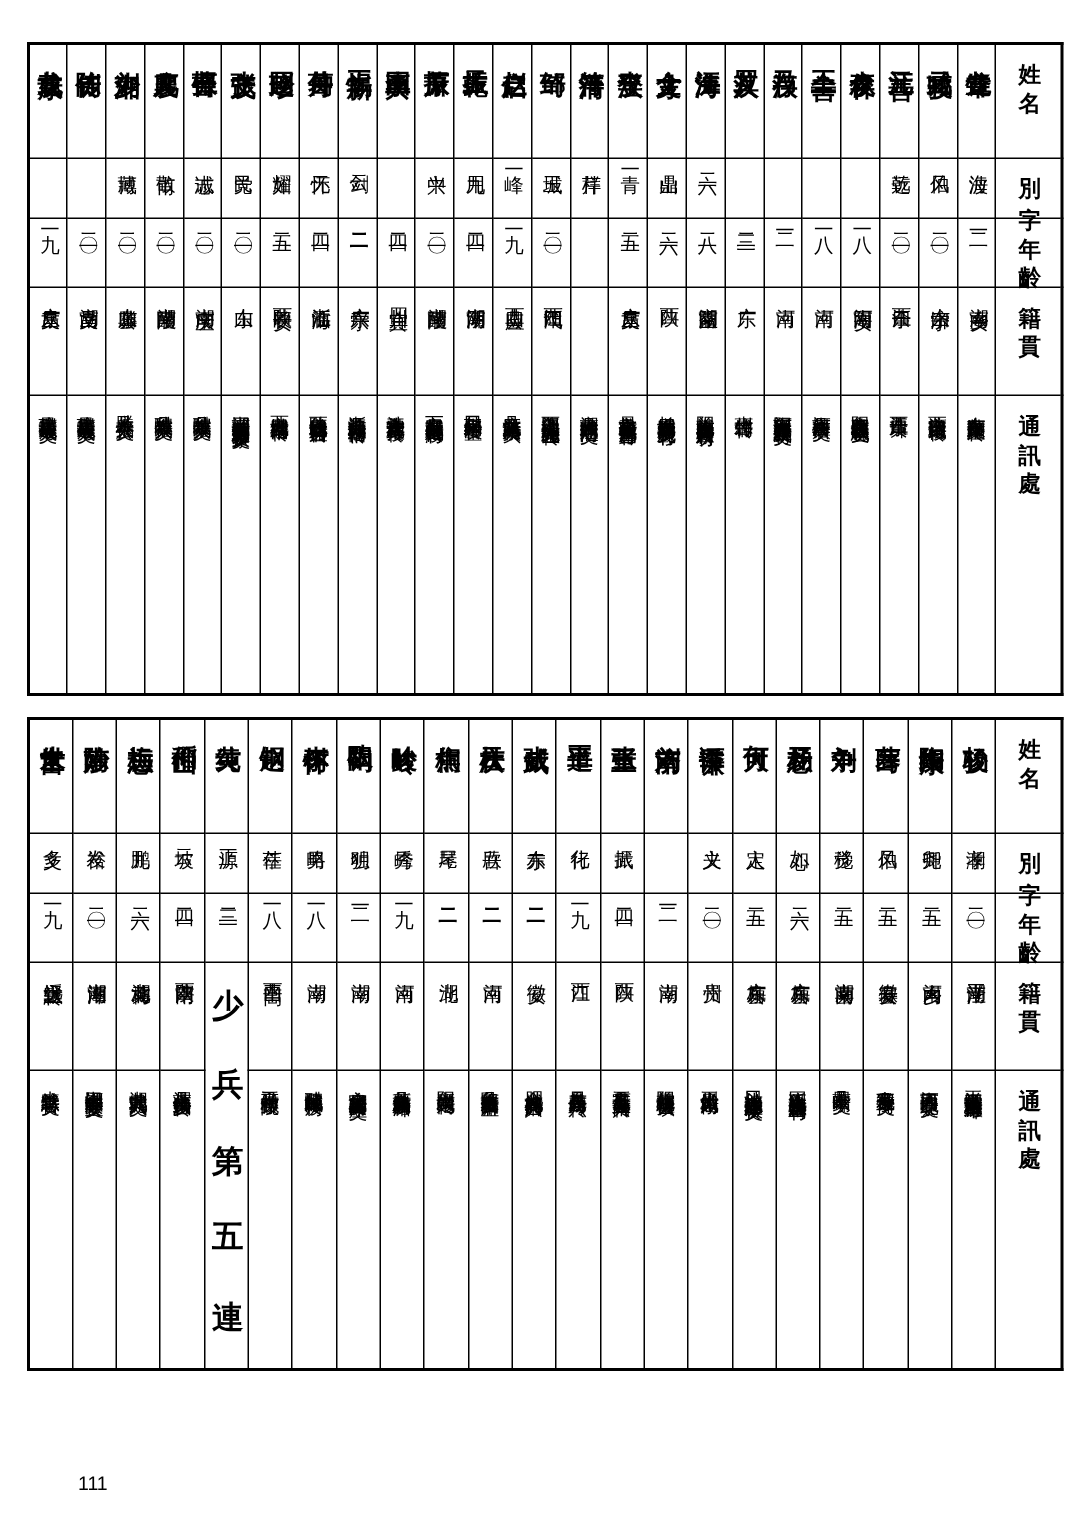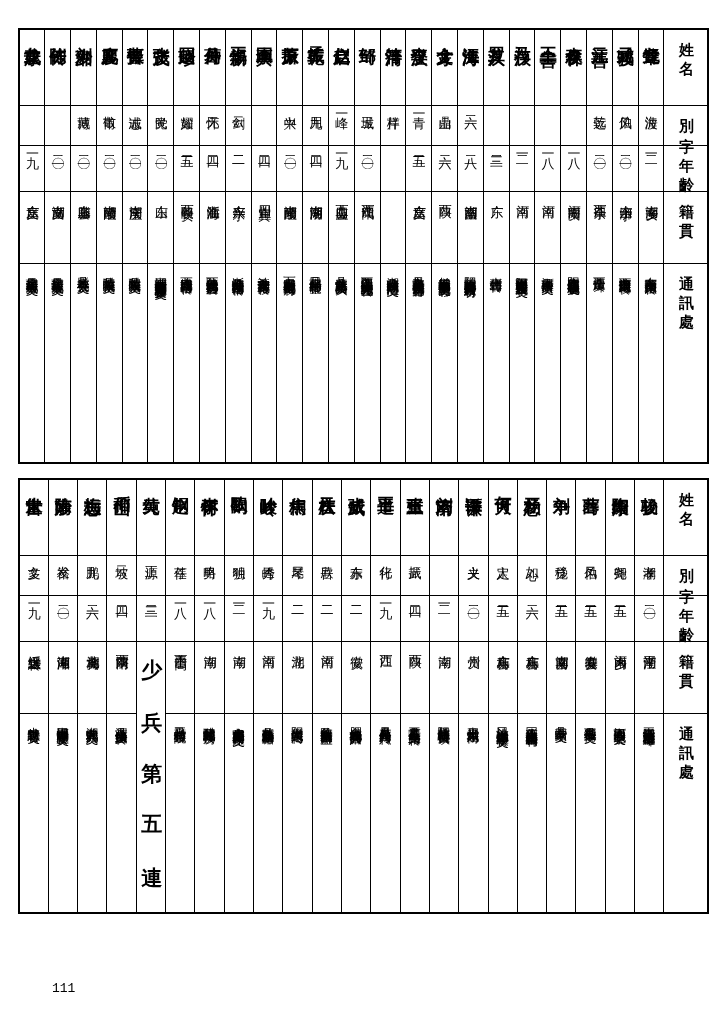--- a/index.html
+++ b/index.html
@@ -85,21 +85,21 @@
   }
   .cellbox.center { align-items: center; padding-top: 0; }
 
   .spacer { height: 14px; }
 
   .pagenum {
     position: absolute;
     left: 52px;
     bottom: 28px;
     font-size: 13px;
-    font-family: Liberation Mono, monospace;
+    font-family: Liberation Sans, sans-serif;
   }
   
   .merged .v {
     font-size: 20px;
     font-weight: bold;
     letter-spacing: 6px;
   }
 </style>
 </head>
 <body>

